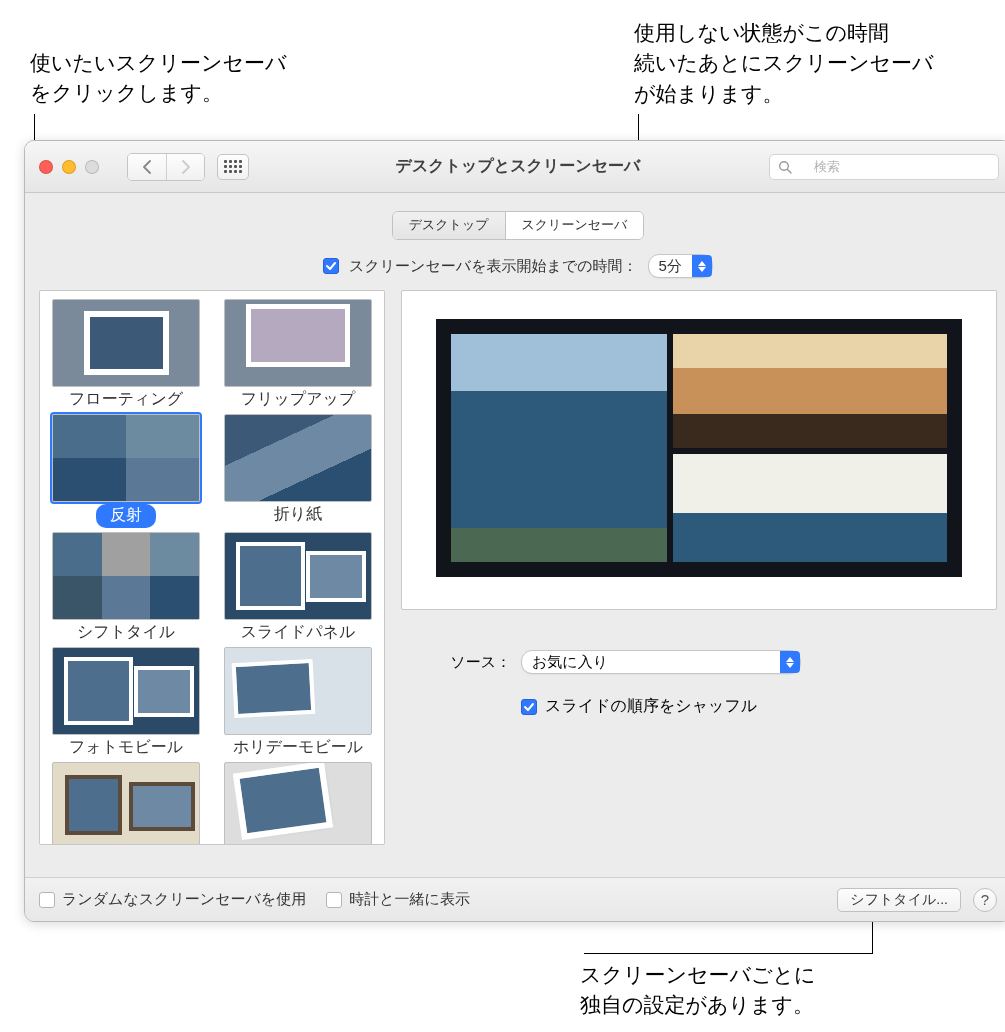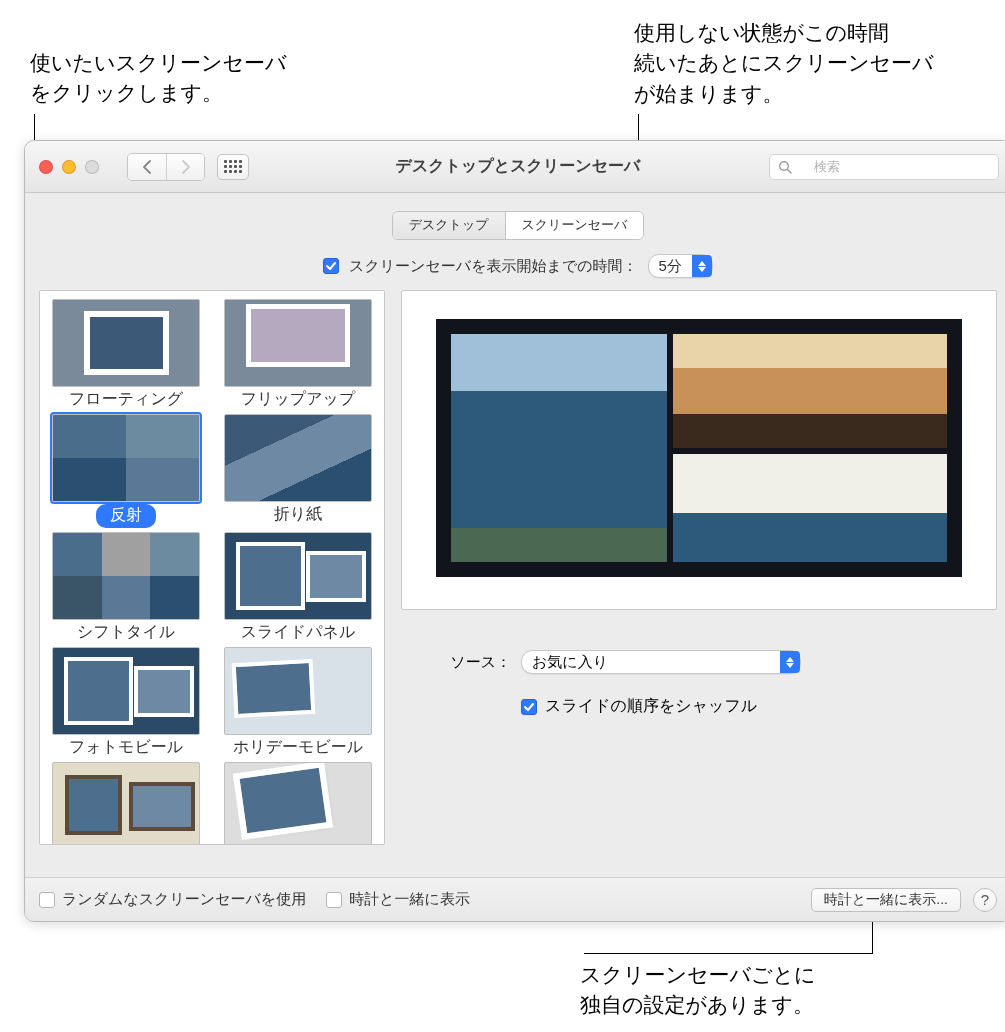--- a/index.html
+++ b/index.html
@@ -459,17 +459,17 @@
   <div class="bottom-bar">
     <div class="bb-check">
       <div class="empty-check"></div>
       <span>ランダムなスクリーンセーバを使用</span>
     </div>
     <div class="bb-check" style="margin-left:20px;">
       <div class="empty-check"></div>
       <span>時計と一緒に表示</span>
     </div>
     <div class="spacer"></div>
-    <div class="push-btn">時計と一緒に表示...</div>
+    <div class="push-btn">シフトタイル...</div>
     <div class="help-btn">?</div>
   </div>
 
 </div>
 
 </body></html>

